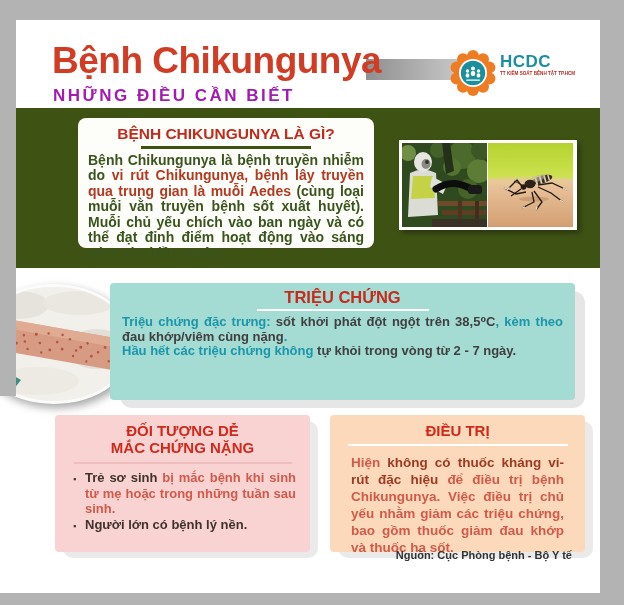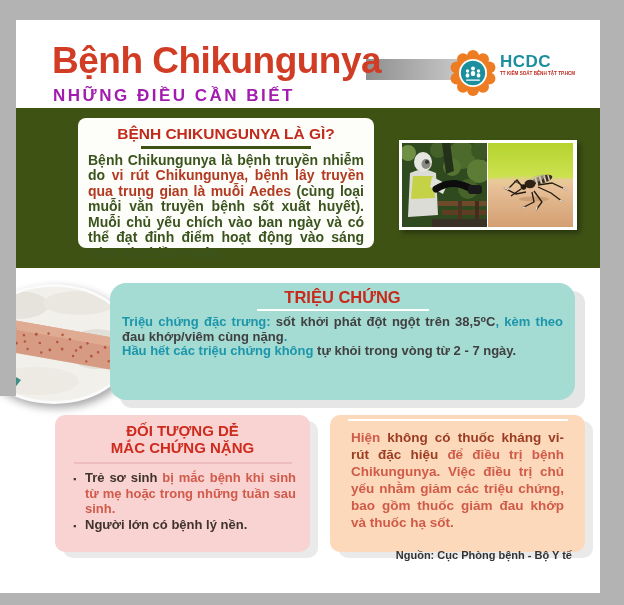--- a/index.html
+++ b/index.html
@@ -29,34 +29,34 @@
   .whatis-body{margin:0 10px;font-size:14px;line-height:15.5px;font-weight:bold;text-align:justify;color:#3b541d;}
   .seg-red{color:#b23a20;}
   .photo-frame{position:absolute;left:383px;top:32px;width:172px;height:84px;background:#fff;padding:3px;
                display:flex;gap:1px;box-shadow:3px 3px 5px rgba(0,0,0,0.35);}
   .photo-frame svg{display:block;}
 
   
   .arm-photo{position:absolute;left:-26px;top:284px;width:154px;height:114px;border-radius:50%;
              border:3px solid #fbfbfb;overflow:hidden;z-index:3;box-shadow:3px 4px 8px rgba(0,0,0,0.35);background:#f2f0ea;}
   .teal-shadow{position:absolute;left:120px;top:291px;width:465px;height:117px;background:#e6e6e6;border-radius:12px;z-index:3;}
-  .teal-box{position:absolute;left:110px;top:283px;width:465px;height:117px;background:#a4dbd3;border-radius:16px;z-index:4;
+  .teal-box{position:absolute;left:110px;top:283px;width:465px;height:117px;background:#a4dbd3;border-radius:4px;z-index:4;
             padding:0 12px;box-sizing:border-box;}
   .teal-title{margin-top:5px;text-align:center;font-size:16.5px;font-weight:bold;color:#c9291b;}
   .teal-underline{width:172px;height:2px;background:#ffffff;margin:2px auto 4px auto;}
   .teal-body{font-size:13px;line-height:14.6px;font-weight:bold;text-align:justify;}
   .teal-body p{margin:0;}
   .tl{color:#1b96ab;}
   .dk{color:#404040;}
 
   
   .card-shadow{position:absolute;width:255px;height:137px;background:#eaeaea;border-radius:10px;z-index:2;}
   .pink-shadow{left:63px;top:421px;}
   .orange-shadow{left:338px;top:421px;}
-  .card{position:absolute;width:255px;height:137px;border-radius:10px;z-index:3;box-sizing:border-box;}
+  .card{position:absolute;width:255px;height:137px;border-radius:4px;z-index:3;box-sizing:border-box;}
   .pink-box{left:55px;top:415px;background:#f9d2d2;padding:0 14px;}
   .orange-box{left:330px;top:415px;background:#fcd9ba;padding:0 13px;}
   .card-title{margin-top:8px;text-align:center;font-size:15px;font-weight:bold;color:#ce2b1d;line-height:16.5px;}
   .pink-divider{width:218px;height:2px;background:#eebdbd;margin:6px auto 6px auto;}
   .orange-underline{width:220px;height:2px;background:#ffffff;margin:4px auto 6px auto;}
   .risk-list{font-size:13px;line-height:15.5px;font-weight:bold;}
   .risk-item{display:flex;margin:0 0 0 4px;}
   .risk-item .mk{width:12px;color:#3f332b;font-size:9px;padding-top:2px;flex:none;}
   .risk-item .tx{text-align:justify;}
   .lead-dark{color:#3f332b;}
@@ -263,19 +263,20 @@
       </div>
       <div class="risk-item">
         <span class="mk">▪</span>
         <span class="tx"><span class="lead-dark">Người lớn có bệnh lý nền.</span><span class="salmon"></span></span>
       </div>
     </div>
   </div>
 
   <div class="card-shadow orange-shadow"></div>
   <div class="card orange-box">
+    <div class="card-title">ĐIỀU TRỊ</div>
     <div class="orange-underline"></div>
     <p class="orange-body"><span class="salmon">Hiện </span><span class="maroon">không có thuốc kháng vi-rút đặc hiệu </span><span class="salmon">để điều trị bệnh Chikungunya. Việc điều trị chủ yếu nhằm giảm các triệu chứng, bao gồm thuốc giảm đau khớp và thuốc hạ sốt.</span></p>
   </div>
 
   <div class="source">Nguồn: Cục Phòng bệnh - Bộ Y tế</div>
 
 </div>
 
 </body></html>

